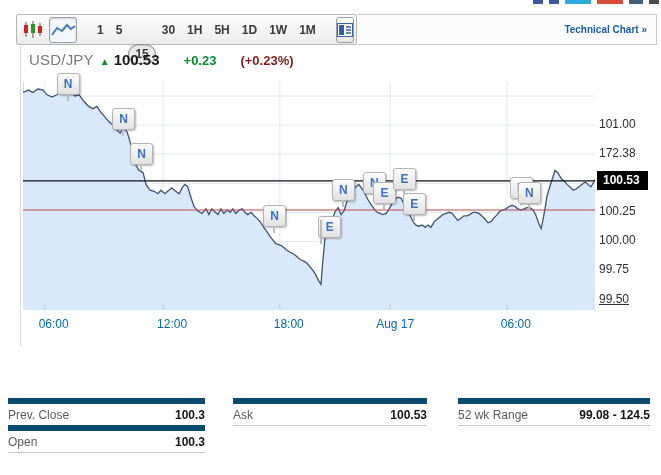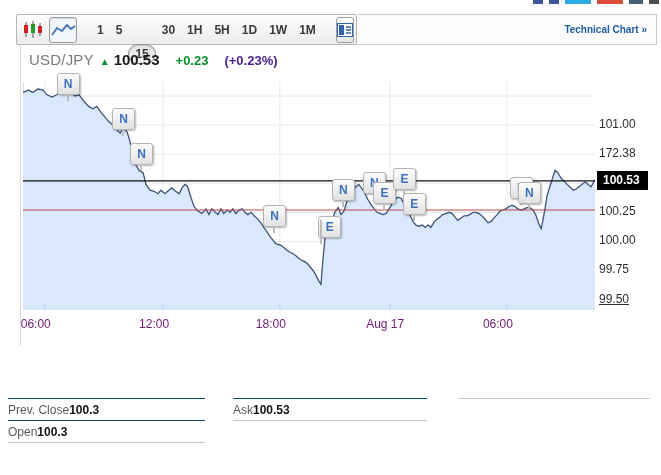--- a/index.html
+++ b/index.html
@@ -24,35 +24,35 @@
   .ivl{font-size:12px;font-weight:bold;color:#3a3a3a;padding:2px 6px;cursor:pointer;}
   .ivl.sel{border:1px solid #8f8f8f;border-radius:10px;background:linear-gradient(#e6e6e6,#f4f4f4);
     box-shadow:inset 0 1px 1px rgba(0,0,0,.12);margin-top:48px;}
   #tech-link{font-size:10px;font-weight:bold;color:#1b5da0;cursor:pointer;}
   
   #chartbox{position:absolute;left:20px;top:46px;width:641px;height:300px;border-left:1px solid #dadada;}
   #title-row{position:absolute;left:8px;top:5px;display:flex;align-items:baseline;}
   #sym{font-size:15px;color:#7a7a7a;letter-spacing:.2px;}
   #dir{font-size:10px;margin:0 4px 0 6px;}
   #last{font-size:15px;font-weight:bold;color:#1b1b1b;}
-  #chg,#chgp{font-size:13px;font-weight:bold;margin-left:16px;text-align:right;}
+  #chg,#chgp{font-size:13px;font-weight:bold;margin-left:24px;text-align:right;}
   #plotwrap{position:absolute;left:2px;top:36px;width:572px;height:228px;}
   .ylab{position:absolute;left:578px;font-size:12px;color:#2e2e2e;white-space:nowrap;}
   #pricebadge{position:absolute;left:576px;background:#000;color:#fff;font-size:12px;font-weight:bold;
     padding:3px 8px 3px 6px;line-height:13px;}
-  .xlab{position:absolute;top:271px;width:48px;text-align:left;font-size:12px;color:#701a75;}
+  .xlab{position:absolute;top:271px;width:48px;text-align:right;font-size:12px;color:#0369a1;}
   .mk{position:absolute;width:21px;height:20px;border:1px solid #b3b3b3;border-radius:3px;
     background:linear-gradient(#fcfcfc,#e1e1e1);box-shadow:1px 1px 2px rgba(0,0,0,.28);
     color:#3b72c0;font-weight:bold;font-size:12px;text-align:center;line-height:20px;z-index:5;cursor:pointer;}
   .mk .stem{position:absolute;left:9px;top:100%;width:2px;height:7px;background:#bdbdbd;}
   .mk .stemL{position:absolute;left:1px;top:3px;width:2px;height:24px;background:#bdbdbd;}
   
   .qcol{position:absolute;top:398px;border-bottom:1px solid #c6c6c6;}
   #qcol0{left:8px;width:197px;} #qcol1{left:233px;width:194px;} #qcol2{left:458px;width:192px;}
-  .qrow{border-top:1px solid #0c4a6e;height:21px;display:flex;justify-content:flex-start;align-items:center;}
+  .qrow{border-top:6px solid #0c4a6e;height:21px;display:flex;justify-content:space-between;align-items:center;}
   .qrow .ql{font-size:12px;color:#5a5a5a;}
   .qrow .qv{font-size:12px;font-weight:bold;color:#141414;}
 </style>
 </head>
 <body>
 
 <div id="socialbar">
     <div style="width: 10px; background: rgb(58, 88, 155);"></div>
     <div style="width: 10px; background: rgb(58, 88, 155);"></div>
     <div style="width: 26px; background: rgb(44, 170, 225);"></div>
@@ -101,21 +101,21 @@
 <div class="topbar-right">
   <span id="tech-link" style="color: rgb(27, 93, 160);">Technical Chart »</span>
 </div>
 
 <div id="chartbox">
   <div id="title-row">
     <span id="sym">USD/JPY</span>
     <span id="dir" style="color: rgb(10, 143, 47);">▲</span>
     <span id="last">100.53</span>
     <span id="chg" style="color: rgb(10, 143, 47);">+0.23</span>
-    <span id="chgp" style="color: #4c1d95;">(+0.23%)</span>
+    <span id="chgp" style="color: #7f1d1d;">(+0.23%)</span>
   </div>
   <div id="plotwrap"><svg width="572" height="228">
         <line x1="0" y1="14" x2="572" y2="14" stroke="#e6e8f0" stroke-width="1"></line>
         <line x1="0" y1="43" x2="572" y2="43" stroke="#e6e8f0" stroke-width="1"></line>
         <line x1="0" y1="72.1" x2="572" y2="72.1" stroke="#e6e8f0" stroke-width="1"></line>
         <line x1="0" y1="101.2" x2="572" y2="101.2" stroke="#e6e8f0" stroke-width="1"></line>
         <line x1="0" y1="130.3" x2="572" y2="130.3" stroke="#e6e8f0" stroke-width="1"></line>
         <line x1="0" y1="159.4" x2="572" y2="159.4" stroke="#e6e8f0" stroke-width="1"></line>
         <line x1="0" y1="188.4" x2="572" y2="188.4" stroke="#e6e8f0" stroke-width="1"></line>
         <line x1="0" y1="217.5" x2="572" y2="217.5" stroke="#e6e8f0" stroke-width="1"></line>
@@ -171,13 +171,17 @@
       <span class="qv">100.3</span>
     </div>
   </div>
 <div id="qcol1" class="qcol">
     <div class="qrow">
       <span class="ql">Ask</span>
       <span class="qv">100.53</span>
     </div>
   </div>
 <div id="qcol2" class="qcol">
+    <div class="qrow">
+      <span class="ql">52 wk Range</span>
+      <span class="qv">99.08 - 124.5</span>
+    </div>
   </div>
 
 </body></html>

